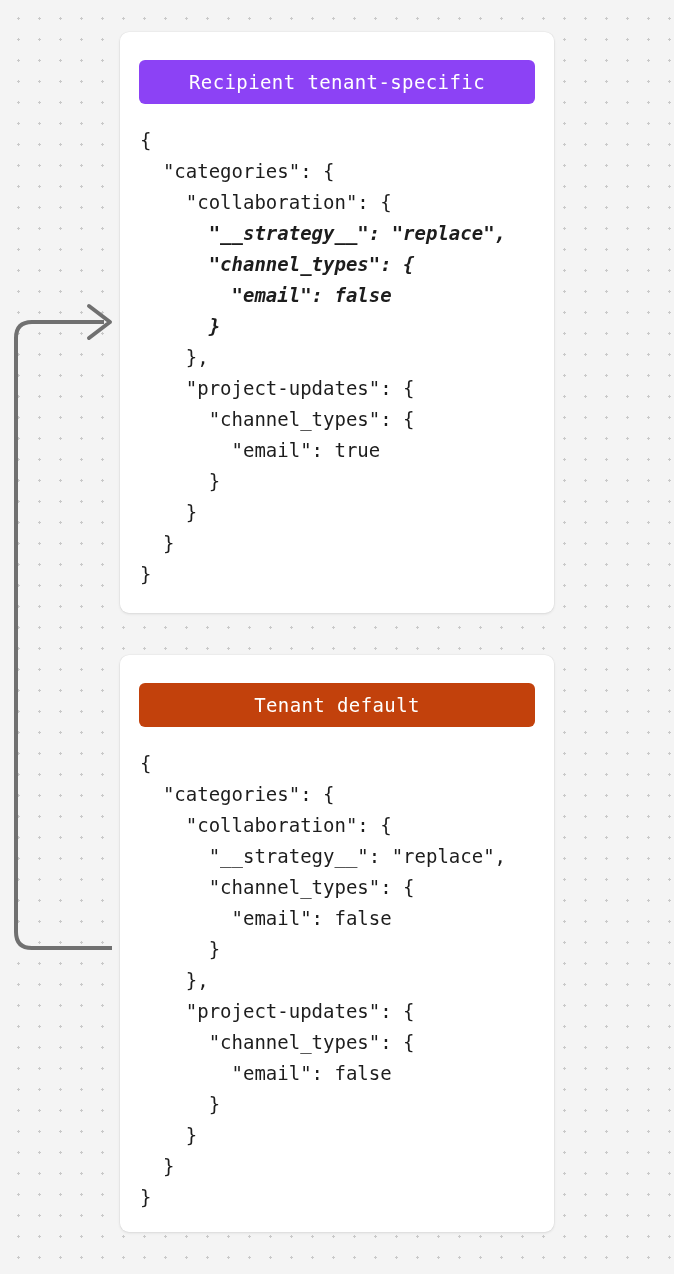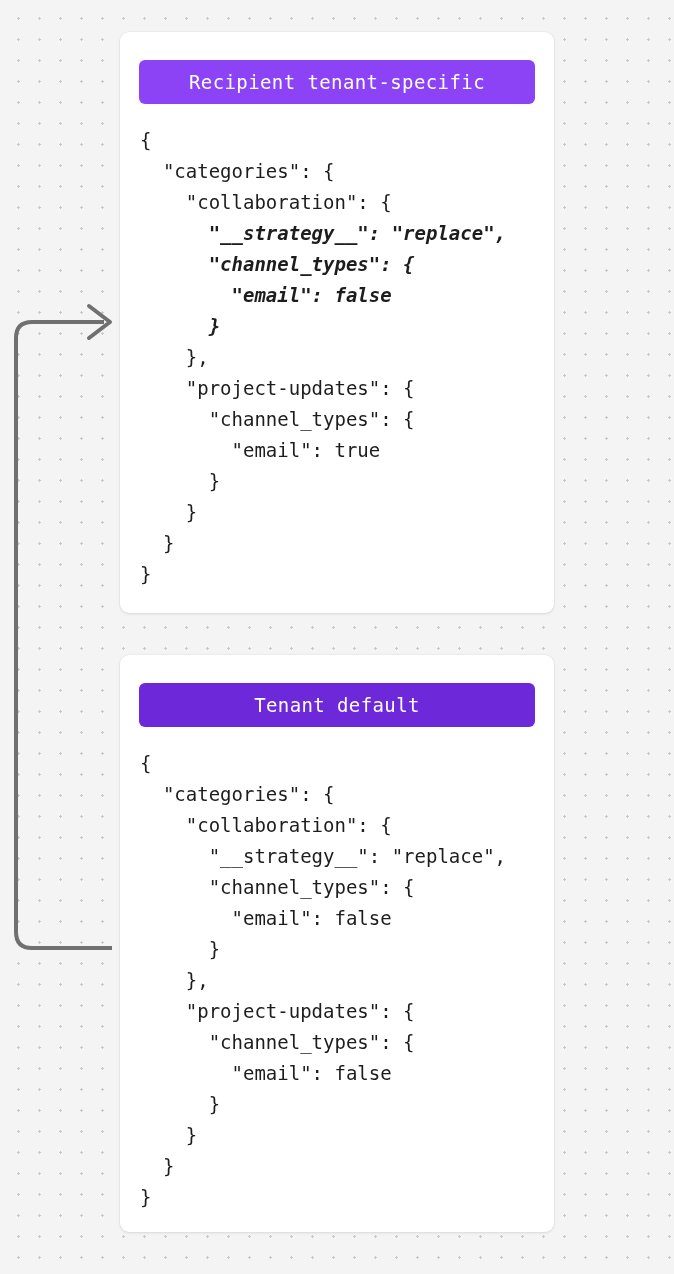--- a/index.html
+++ b/index.html
@@ -99,17 +99,17 @@
     <path id="connector-path" d="M 112 948 L 32 948 Q 16 948 16 932 L 16 338 Q 16 322 32 322 L 104 322" fill="none" stroke="#707070" stroke-width="4" stroke-linecap="butt" stroke-linejoin="round"></path>
     <path id="connector-head" d="M 89 306 L 110 322 L 89 338" fill="none" stroke="#707070" stroke-width="4" stroke-linecap="round" stroke-linejoin="round"></path>
   </svg>
 
   <div class="card" id="card-recipient">
     <div class="badge" id="badge-recipient" style="background-color: rgb(140, 66, 245);">Recipient tenant-specific</div>
     <pre class="code-block" id="code-recipient"><span class="code-line">{</span><span class="code-line">  "categories": {</span><span class="code-line">    "collaboration": {</span><span class="code-line hl">      "__strategy__": "replace",</span><span class="code-line hl">      "channel_types": {</span><span class="code-line hl">        "email": false</span><span class="code-line hl">      }</span><span class="code-line">    },</span><span class="code-line">    "project-updates": {</span><span class="code-line">      "channel_types": {</span><span class="code-line">        "email": true</span><span class="code-line">      }</span><span class="code-line">    }</span><span class="code-line">  }</span><span class="code-line">}</span></pre>
   </div>
 
   <div class="card" id="card-tenant">
-    <div class="badge" id="badge-tenant" style="background-color: #6d28d9;">Tenant default</div>
+    <div class="badge" id="badge-tenant" style="background-color: #c2410c;">Tenant default</div>
     <pre class="code-block" id="code-tenant"><span class="code-line">{</span><span class="code-line">  "categories": {</span><span class="code-line">    "collaboration": {</span><span class="code-line">      "__strategy__": "replace",</span><span class="code-line">      "channel_types": {</span><span class="code-line">        "email": false</span><span class="code-line">      }</span><span class="code-line">    },</span><span class="code-line">    "project-updates": {</span><span class="code-line">      "channel_types": {</span><span class="code-line">        "email": false</span><span class="code-line">      }</span><span class="code-line">    }</span><span class="code-line">  }</span><span class="code-line">}</span></pre>
   </div>
 
 </div>
 
 </body></html>

